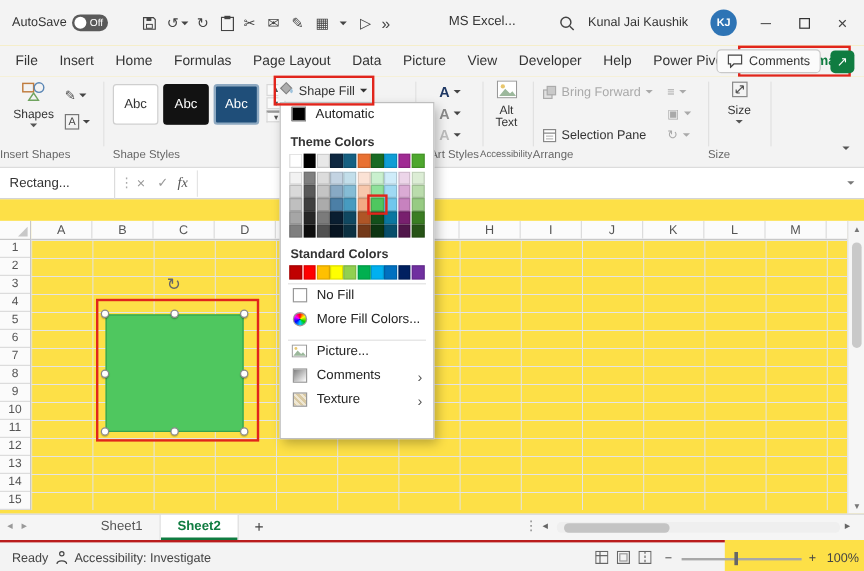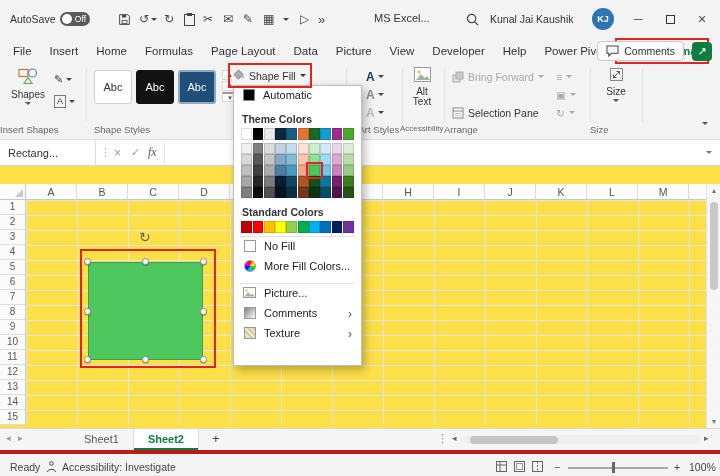--- a/index.html
+++ b/index.html
@@ -91,21 +91,21 @@
 
   
   #sheetbar{position:absolute;left:0;top:428px;width:720px;height:22px;background:#F5F5F5;border-top:1px solid #D8D8D8}
   #sheet-tabs{position:absolute;left:70px;top:0;display:flex;height:21px}
   .stab{padding:0 14px;line-height:21px;font-size:11px;color:#555;border-right:1px solid #DCDCDC;background:transparent}
   .stab.active{background:#FFF;color:var(--green);font-weight:700;box-shadow:inset 0 -2px 0 var(--green)}
   #hscroll-track{position:absolute;left:464px;top:6px;width:236px;height:9px;background:#EFEFEF;border-radius:4px}
   #hthumb{position:absolute;left:470px;top:6.5px;width:88px;height:8px;background:#C4C4C4;border-radius:4px}
 
   
-  #statusbar{position:absolute;left:0;top:450px;width:720px;height:26px;background:#F3F3F3;border-top:4px solid #b91c1c;font-size:10.5px;color:#444}
+  #statusbar{position:absolute;left:0;top:450px;width:604px;height:26px;background:#F3F3F3;border-top:2px solid #b91c1c;font-size:10.5px;color:#444}
   #statusbar .s{position:absolute;line-height:26px}
   #zoom-track{position:absolute;left:568px;top:12.5px;width:100px;height:2px;background:#A8A8A8}
   #zoom-knob{position:absolute;left:612px;top:8px;width:3px;height:11px;background:#666}
 
   
   .annot{position:absolute;border:2.5px solid var(--red);z-index:30;pointer-events:none}
 </style>
 </head>
 <body>
 

